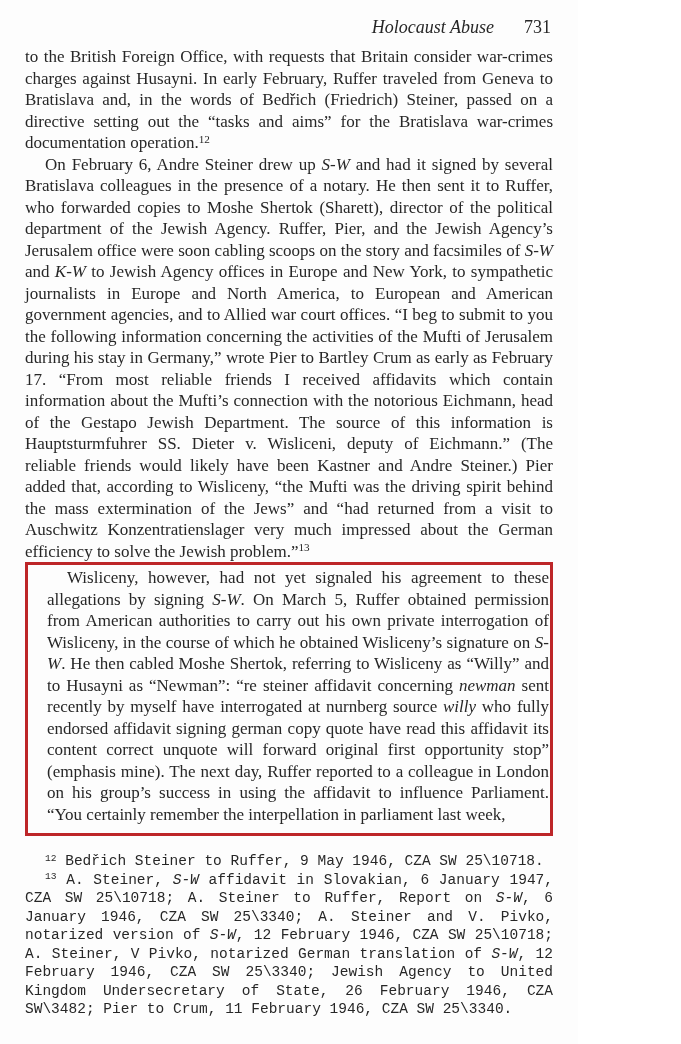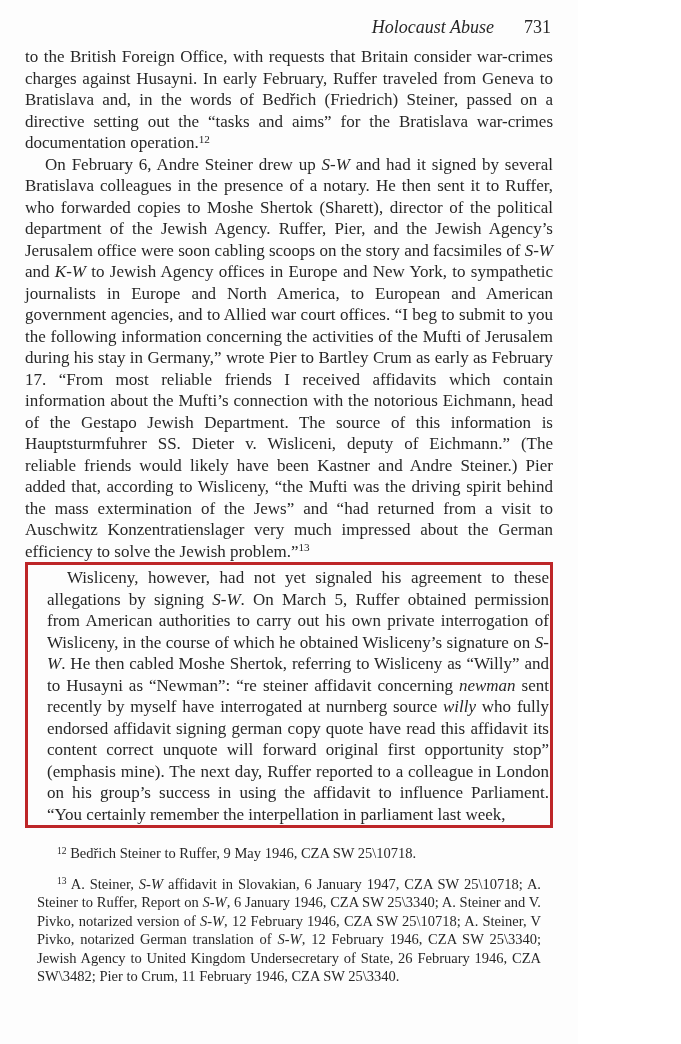--- a/index.html
+++ b/index.html
@@ -29,39 +29,39 @@
     line-height: 21.5px;
     text-align: justify;
     text-justify: inter-word;
   }
   .body-text p { margin: 0; text-indent: 20px; }
   .body-text p.no-indent { text-indent: 0; }
 
   .boxed {
     border: 3px solid #bd2629;
     margin: 4px -4px 0 -22px;
-    padding: 2px 1px 0 19px;
+    padding: 2px 1px 8px 19px;
   }
 
   sup {
     font-size: 66%;
     line-height: 0;
     vertical-align: baseline;
     position: relative;
     top: -0.45em;
   }
 
   .footnotes {
     margin: 16px 25px 0 25px;
     font-size: 14.5px;
     line-height: 18.5px;
     text-align: justify;
     text-justify: inter-word;
   }
-  .footnotes p { margin: 12px; text-indent: 20px; }
+  .footnotes p { margin: 0; text-indent: 20px; font-family: Liberation Mono, monospace; }
 
   em { font-style: italic; }
 </style>
 </head>
 <body>
 
 <div class="page">
 
   <div class="running-head">
     <span class="running-title">Holocaust Abuse</span><span class="page-number">731</span>

